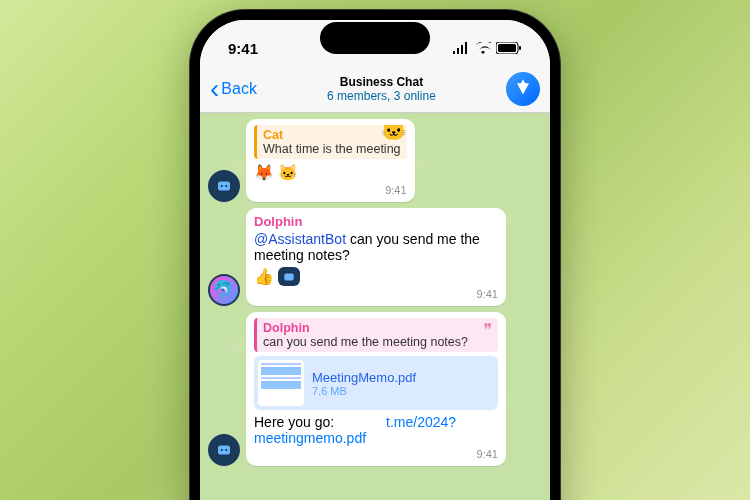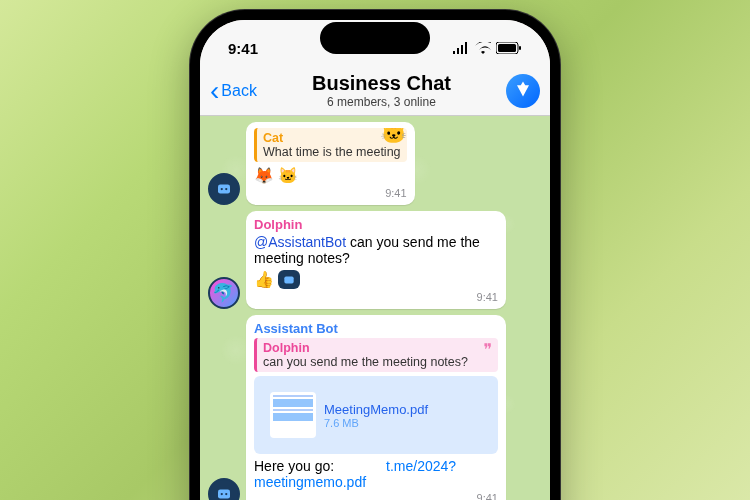--- a/index.html
+++ b/index.html
@@ -36,22 +36,22 @@
   }
   .status-icons { display: flex; gap: 5px; align-items: center; }
   .header {
     background: #f7f7f7; border-bottom: 0.5px solid #ccc;
     display: flex; align-items: center; padding: 6px 10px;
     gap: 4px; position: relative;
   }
   .back { color: #007aff; font-size: 16px; display: flex; align-items: center; }
   .back::before { content: "‹"; font-size: 28px; font-weight: 300; margin-right: 2px; line-height: 0.5; }
   .title-block { flex: 1; text-align: center; }
-  .title { font-weight: 600; font-size: 20px; }
-  .subtitle { font-size: 12px; color: #404040; }
+  .title { font-weight: 600; font-size: 12px; }
+  .subtitle { font-size: 12px; color: #0369a1; }
   .diamond-btn {
     width: 34px; height: 34px; border-radius: 50%;
     background: linear-gradient(135deg, #3a9eff, #0066ff);
     display: flex; align-items: center; justify-content: center;
     color: #fff; font-size: 16px;
   }
   .chat-bg {
     background: #c5e1a5;
     background-image:
       radial-gradient(circle at 20% 30%, rgba(255,255,255,0.1) 0%, transparent 8%),
@@ -101,21 +101,21 @@
   .reactions { display: flex; gap: 4px; margin-top: 4px; }
   .reaction {
     font-size: 16px;
   }
   .reaction.bot-badge {
     background: #1a3a5c; color: #6bb6ff; border-radius: 6px;
     padding: 1px 4px; font-size: 12px;
     display: inline-flex; align-items: center;
   }
   .file-attach {
-    background: #dbeafe; border-radius: 6px; padding: 16px;
+    background: #dbeafe; border-radius: 6px; padding: 4px;
     display: flex; gap: 8px; margin: 4px 0; align-items: center;
   }
   .file-thumb {
     width: 46px; height: 46px; background: #fff; border-radius: 4px;
     display: flex; flex-direction: column; padding: 3px; gap: 2px;
     font-size: 4px; overflow: hidden;
   }
   .file-thumb .line { height: 2px; background: #3b82f6; opacity: 0.4; }
   .file-thumb .block { height: 8px; background: #93c5fd; }
   .file-info { flex: 1; }
@@ -219,21 +219,20 @@
 
       <div class="msg-row">
         <div class="avatar">
           <svg width="18" height="18" viewBox="0 0 24 24" fill="#6bb6ff">
               <rect x="4" y="6" width="16" height="12" rx="3"></rect>
               <circle cx="9" cy="12" r="1.5" fill="#1a3a5c"></circle>
               <circle cx="15" cy="12" r="1.5" fill="#1a3a5c"></circle>
             </svg>
         </div>
         <div class="bubble">
-          <div class="sender blue">Assistant Bot</div>
           <div class="reply-block pink">
             <div class="reply-name">Dolphin</div>
             <div class="reply-text">can you send me the meeting notes?</div>
           </div>
           <div class="file-attach">
             <div class="file-thumb">
               <div class="line"></div>
                 <div class="block"></div>
                 <div class="line"></div>
                 <div class="block"></div>

